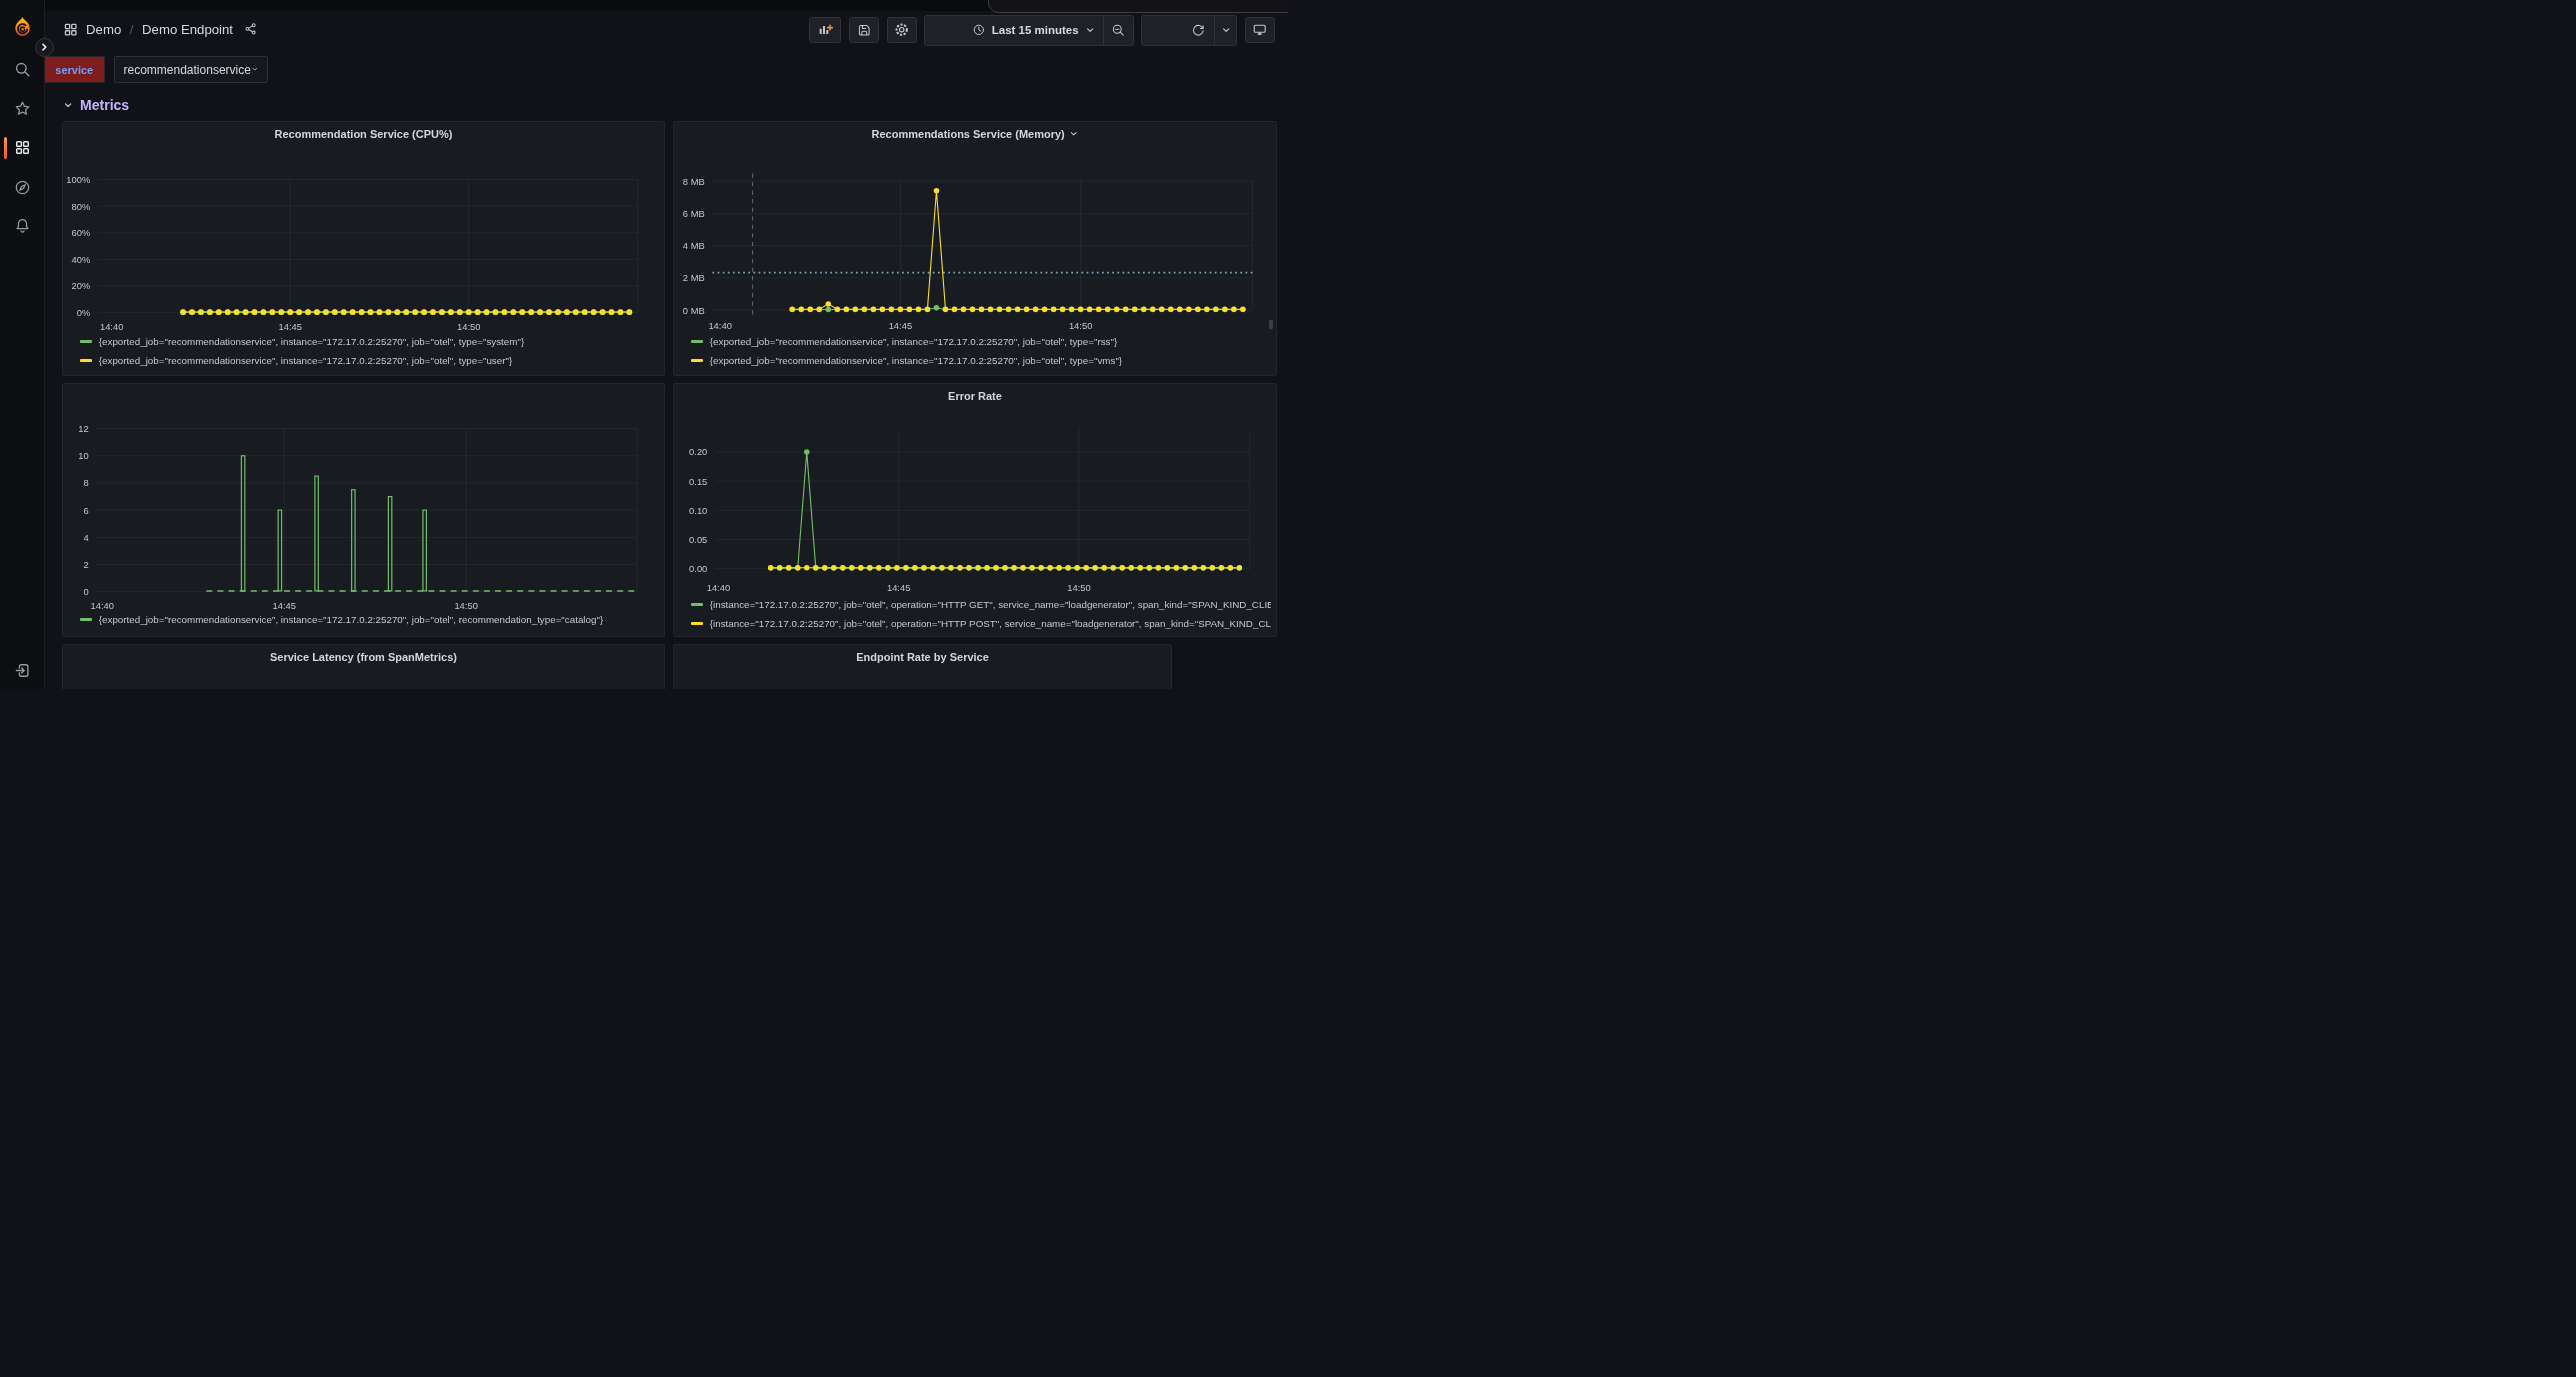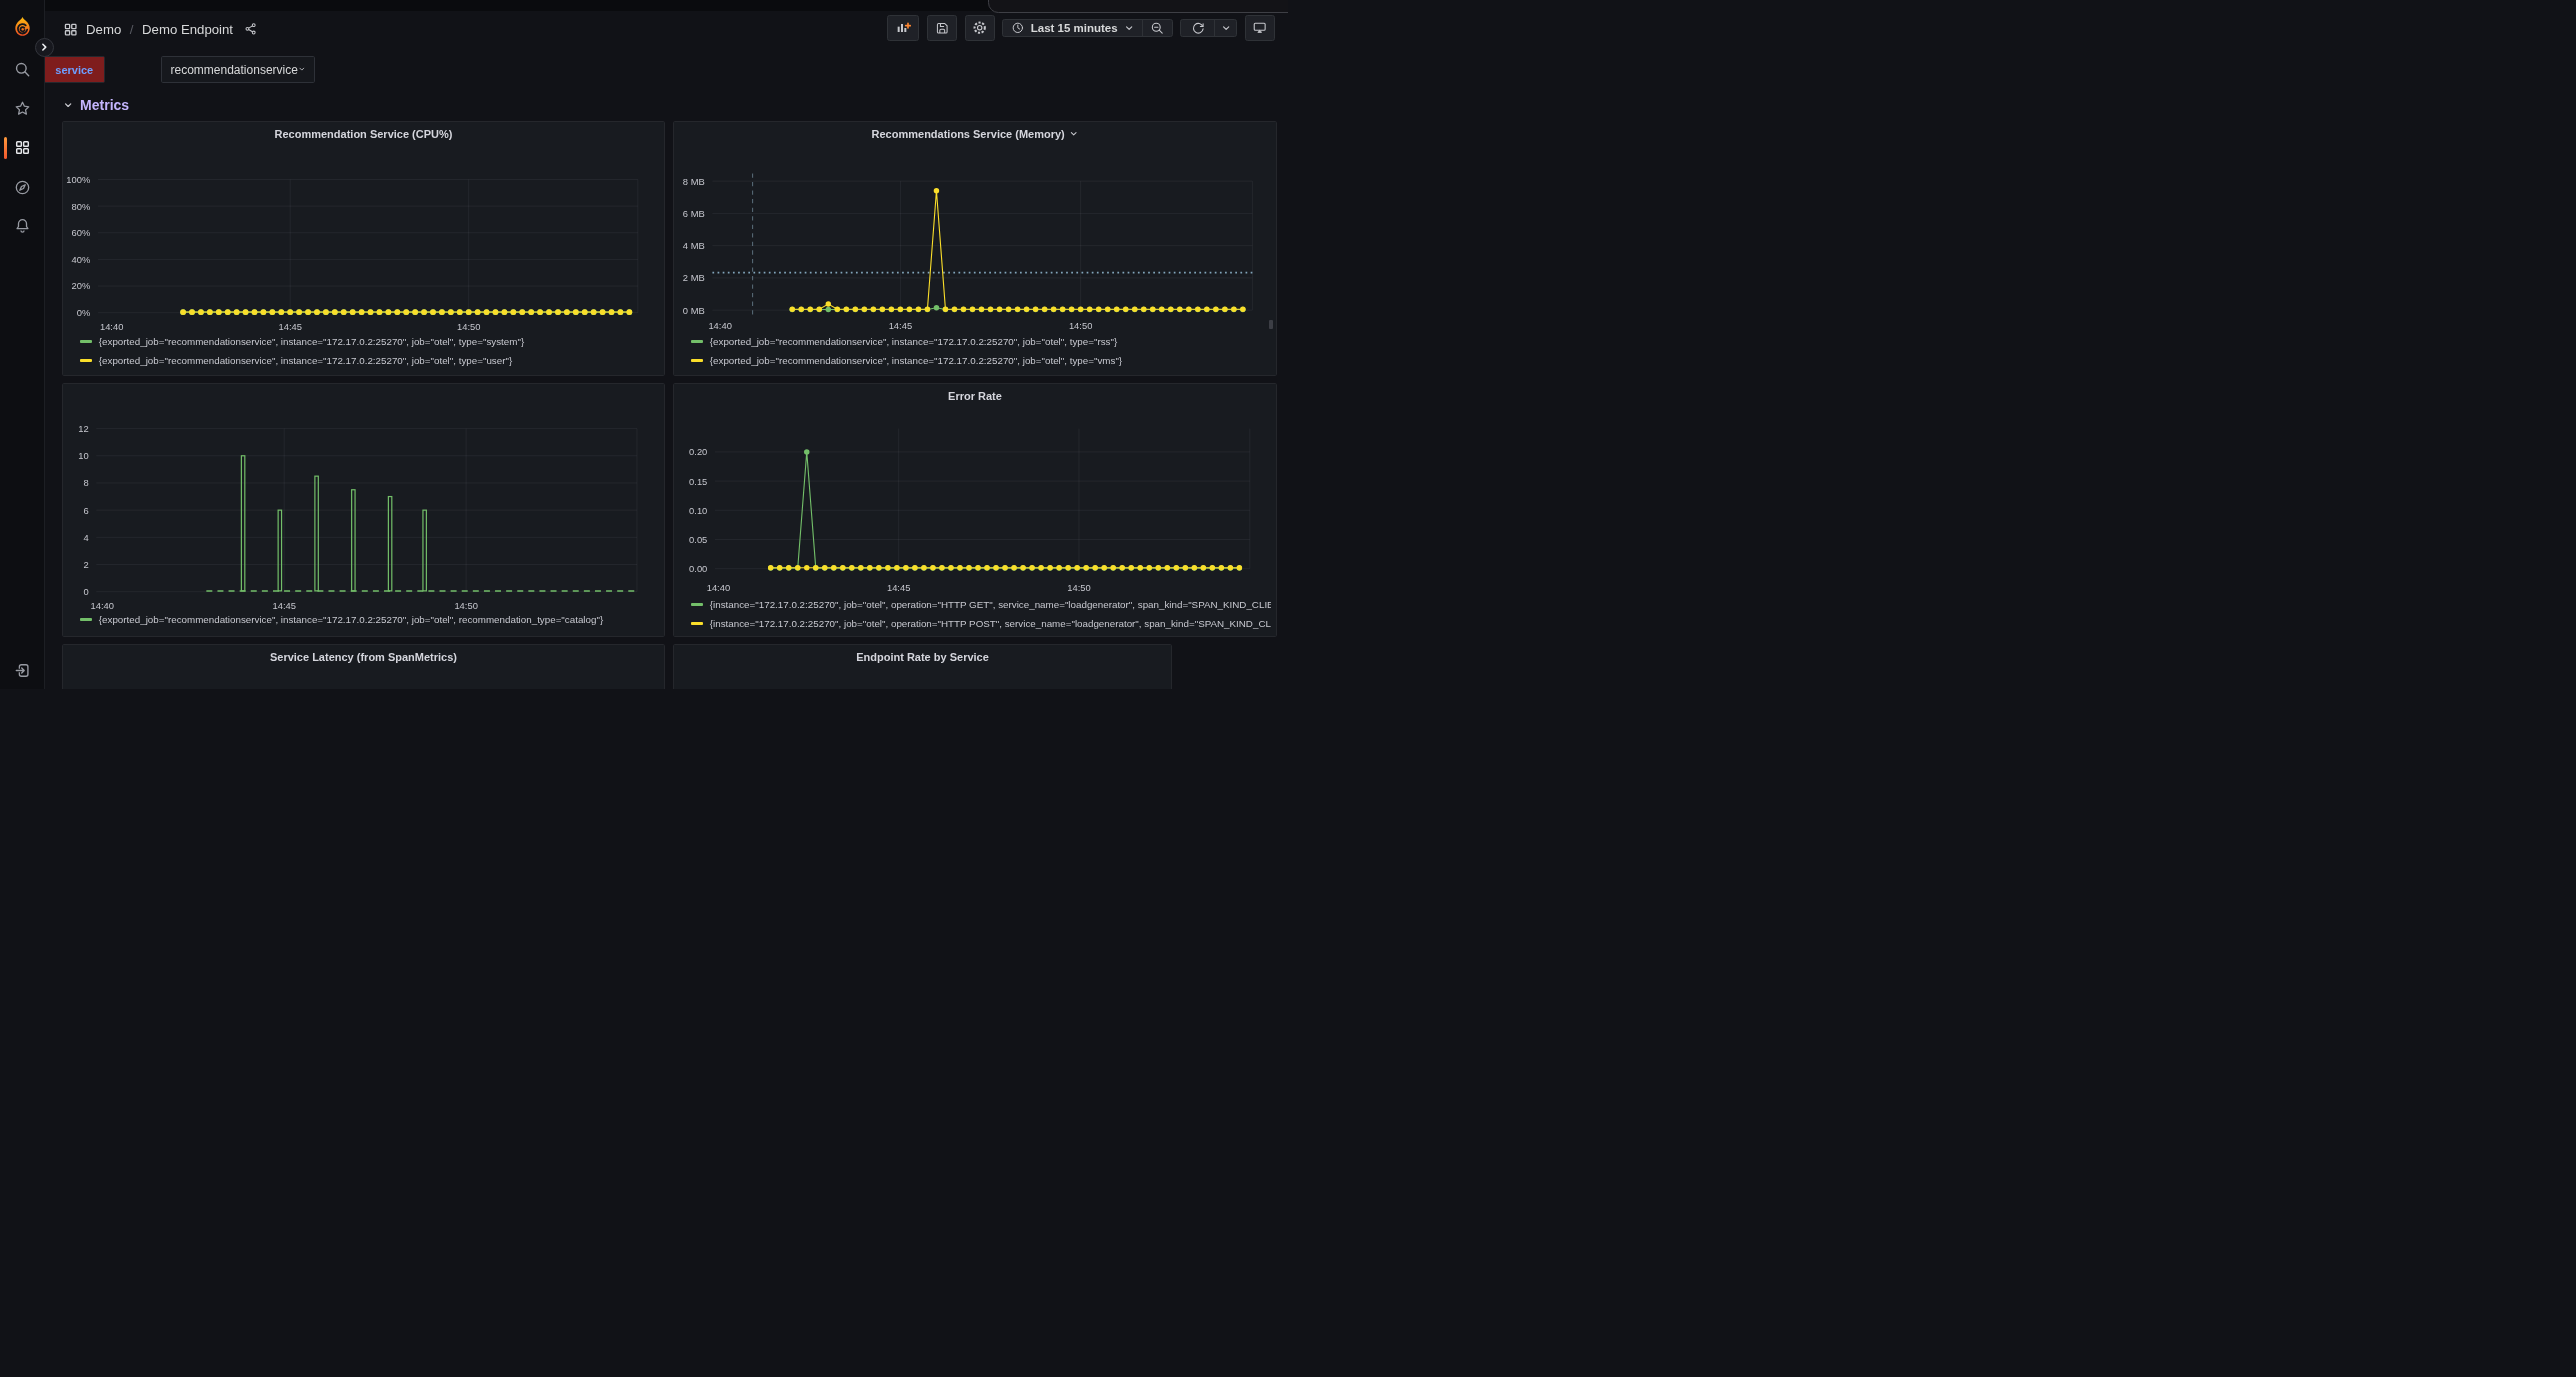--- a/index.html
+++ b/index.html
@@ -23,32 +23,32 @@
   
   .breadcrumb{position:absolute;left:63px;top:19px;height:20.5px;display:flex;align-items:center;
        gap:7.7px;font-size:13.2px;z-index:5;}
   .breadcrumb .sep{color:#585a62;margin:0 0.9px;}
   .crumb{cursor:pointer;}
   .bc-icon{width:15.4px;height:15.4px;color:#c7c8cd;}
   .share-icon{width:13.7px;height:13.7px;color:#c7c8cd;margin-left:3.4px;cursor:pointer;}
   .toolbar{position:absolute;right:13px;top:14.5px;display:flex;align-items:center;gap:7.7px;z-index:5;}
   .tbtn{height:26.5px;background:#1f2127;border:0.9px solid #2f3237;border-radius:2.6px;color:#c7c8cd;
        display:flex;align-items:center;justify-content:center;cursor:pointer;box-sizing:border-box;}
-  .tgroup{display:flex;height:18px;border:0.9px solid #2f3237;border-radius:2.6px;background:#1f2127;
-       box-sizing:border-box;}
+  .tgroup{display:flex;height:31px;border:0.9px solid #2f3237;border-radius:2.6px;background:#1f2127;
+       box-sizing:border-box;padding-left:39px;}
   .tgroup .seg{display:flex;align-items:center;justify-content:center;color:#c7c8cd;cursor:pointer;height:100%;box-sizing:border-box;}
   .tgroup .seg + .seg{border-left:0.9px solid #2f3237;}
   .time-label{font-size:11.5px;font-weight:bold;color:#d8d9da;margin:0 6px 0 6px;}
   
   .var-chip{position:absolute;left:44px;top:56px;height:27px;box-sizing:border-box;display:flex;
        align-items:center;padding:0 10.3px;background:#7f1d1d;border:0.9px solid #26282e;border-radius:1.7px;
        color:#6e9fff;font-size:11px;font-weight:bold;cursor:pointer;z-index:5;}
   .var-dd{position:absolute;left:114px;top:56px;height:27px;width:154px;box-sizing:border-box;
        display:flex;align-items:center;justify-content:space-between;padding:0 8.5px;background:#16181d;
-       border:0.9px solid #2e3138;border-radius:1.7px;font-size:12px;color:#d8d9da;cursor:pointer;z-index:5;margin-left:47px;}
+       border:0.9px solid #2e3138;border-radius:1.7px;font-size:12px;color:#d8d9da;cursor:pointer;z-index:5;}
   .metrics-head{position:absolute;left:63px;top:97px;display:flex;align-items:center;gap:6.8px;
        font-size:14px;font-weight:bold;color:#c4b5fd;cursor:pointer;z-index:5;}
   .chev{width:10.3px;height:10.3px;color:#c7c8cd;}
   
   .panel{position:absolute;background:#181b20;border:0.9px solid #25272c;border-radius:1.7px;
        box-sizing:border-box;overflow:hidden;}
   .panel-title{position:absolute;left:0;top:0;width:100%;height:24px;display:flex;align-items:center;
        justify-content:center;gap:4.3px;font-size:11px;font-weight:bold;color:#d5d6dd;cursor:pointer;z-index:2;}
   svg.chart{position:absolute;left:0;top:0;z-index:1;}
   .legend{position:absolute;left:17px;right:5.1px;z-index:2;font-size:9.8px;color:#c8c9d0;}

